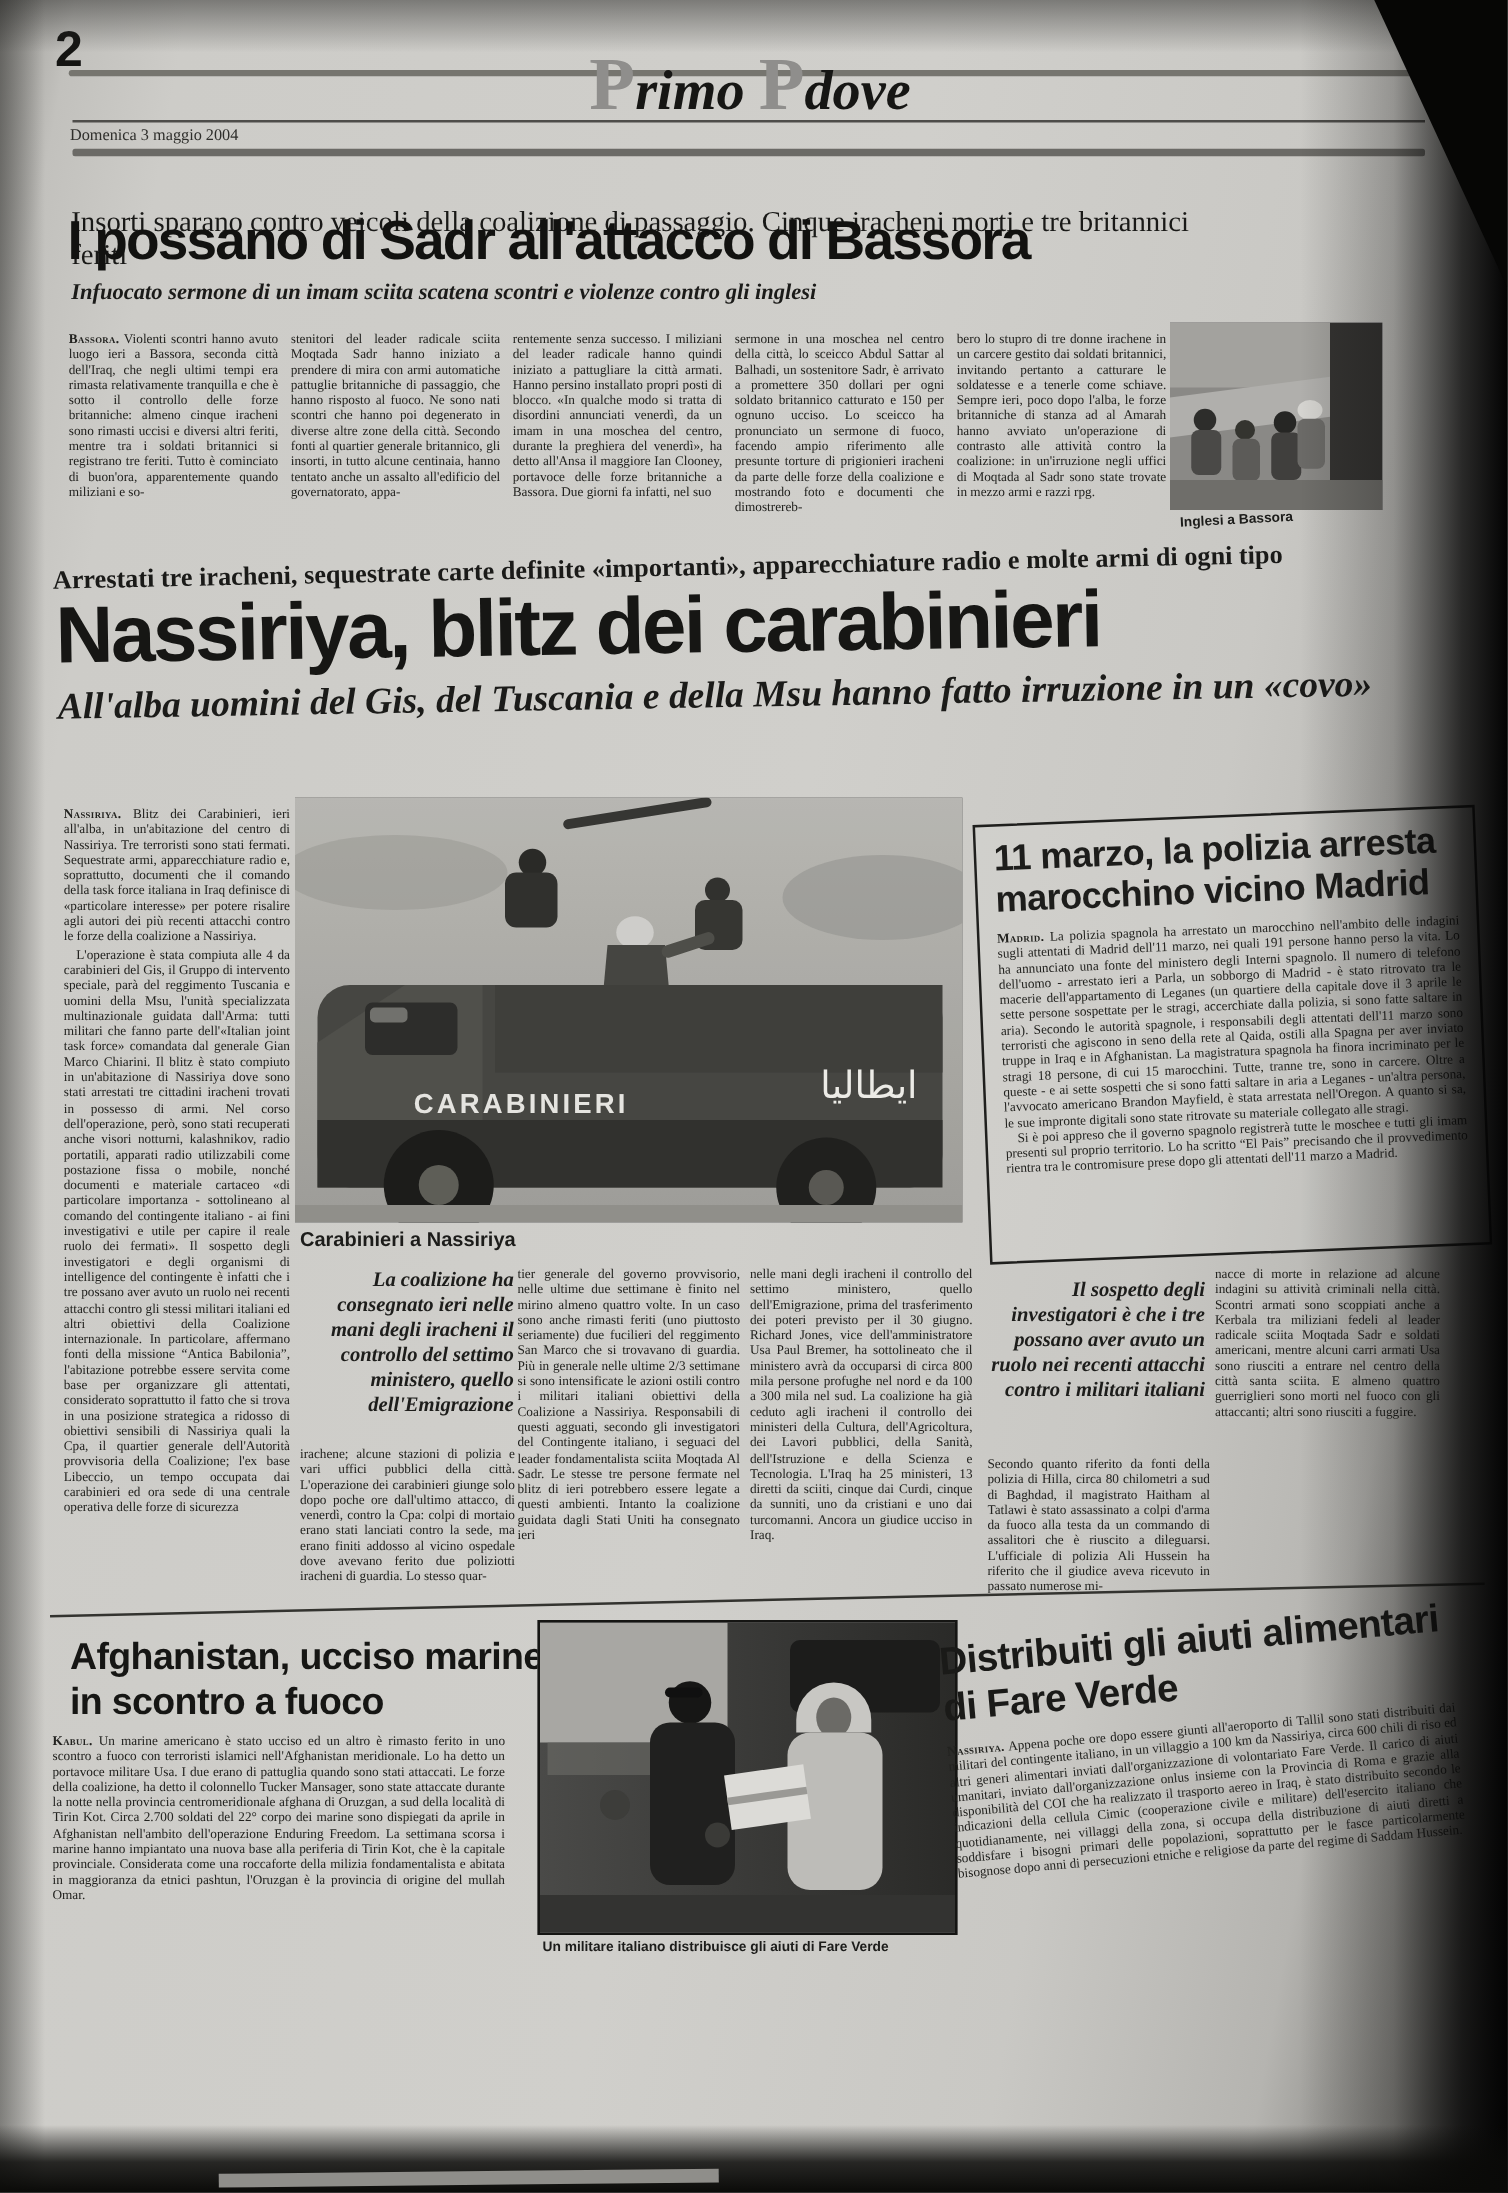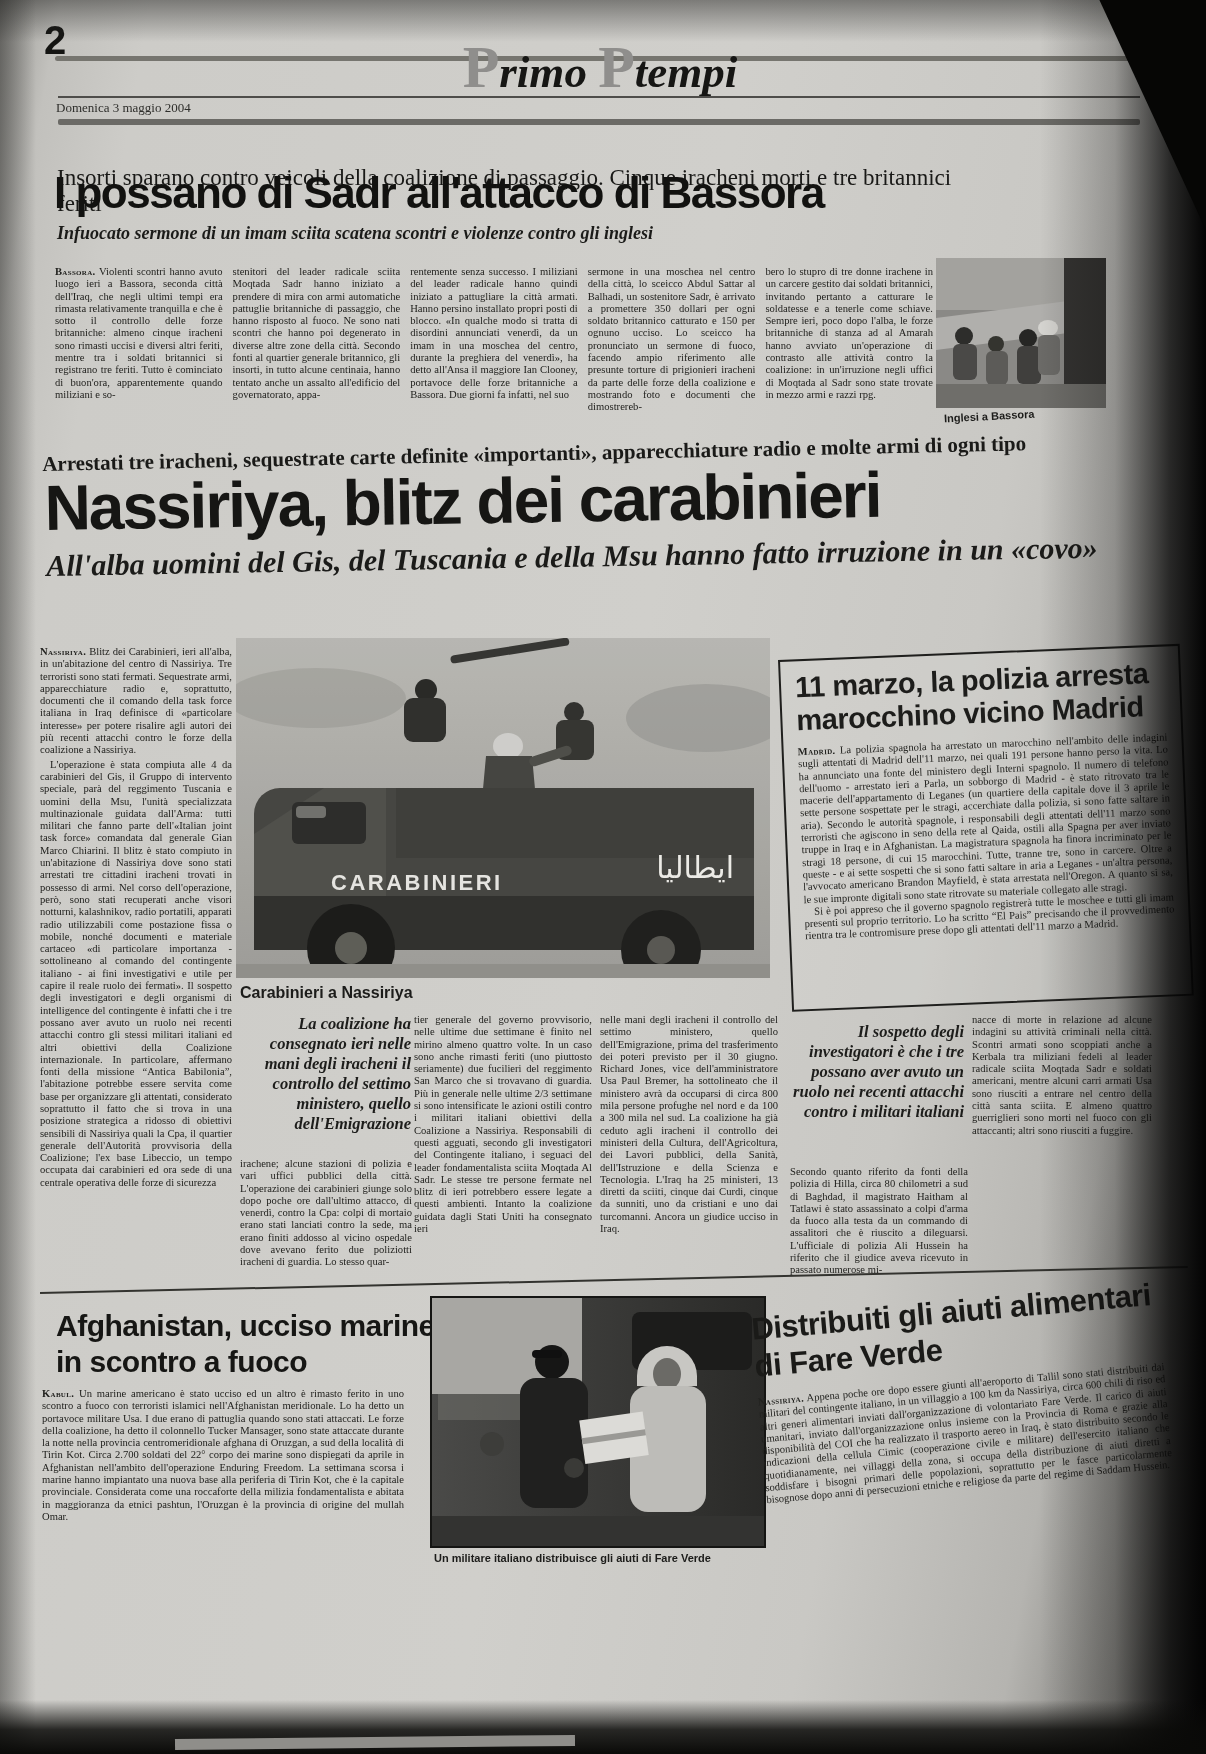--- a/index.html
+++ b/index.html
@@ -26,21 +26,21 @@
   .a1-body{left:55px;top:266px;width:878px;height:152px;display:flex;gap:10px;}
   .a1-body .col{flex:1;}
   .photo-frame{background:#777;overflow:hidden;}
   .cap{font-family:"Liberation Sans",sans-serif;font-weight:bold;font-size:11px;color:#1c1c1a;}
   .cap1{left:944px;top:410px;transform:rotate(-3deg);}
   
   .a2-kicker{left:42px;top:452px;width:1152px;font-size:21px;font-weight:600;color:#1a1a18;transform:rotate(-1.2deg);transform-origin:left top;}
   .a2-head{left:44px;top:474px;width:1150px;font-family:"Liberation Sans",sans-serif;font-weight:900;font-size:64px;line-height:68px;letter-spacing:-2px;color:#161614;transform:rotate(-0.9deg);transform-origin:left top;}
   .a2-sub{left:46px;top:549px;width:1150px;font-style:italic;font-weight:bold;font-size:30px;color:#1b1b19;transform:rotate(-1deg);transform-origin:left top;}
   .a2-colL{left:40px;top:646px;width:192px;height:650px;}
-  .a2-colL p{margin:0 0 2px 0;}
+  .a2-colL p{margin:0 0 2px 11px;}
   .a2-colL p+p{text-indent:10px;}
   .photo2{left:236px;top:638px;width:534px;height:340px;}
   .cap2{left:240px;top:984px;font-size:16px;}
   .mbox{left:778px;top:660px;width:402px;height:352px;border:2px solid #1f1f1d;transform:rotate(-2.3deg);transform-origin:left top;padding:10px 14px;box-sizing:border-box;background:rgba(220,219,215,.25);}
   .mbox-head{font-family:"Liberation Sans",sans-serif;font-weight:800;font-size:29px;line-height:33px;letter-spacing:-0.5px;color:#1d1d1b;}
   .mbox-body{margin-top:9px;}
   .mbox-body p{margin:0;}
   .mbox-body p+p{text-indent:10px;}
   .pullq{font-style:italic;font-weight:bold;font-size:16.5px;line-height:20px;text-align:right;color:#1d1d1b;}
   .q1{left:243px;top:1014px;width:168px;}
@@ -68,21 +68,21 @@
   .strip-bottom{left:0;top:1700px;width:1206px;height:54px;background:linear-gradient(to bottom,rgba(10,10,8,0),rgba(10,10,8,.85) 55%,#0a0a08);z-index:40;}
   .light-bar{left:175px;top:1737px;width:400px;height:11px;background:#8f8e8a;z-index:41;transform:rotate(-.6deg);}
 </style>
 </head>
 <body>
 
 <div class="page">
 
   <div class="abs pgnum">2</div>
   <div class="abs rule-a"></div>
-  <div class="abs section-title"><span class="bigP">P</span><span class="restword">rimo</span><span class="restword">&nbsp;</span><span class="bigP">P</span><span class="restword">tempi</span></div>
+  <div class="abs section-title"><span class="bigP">P</span><span class="restword">rimo</span><span class="restword">&nbsp;</span><span class="bigP">P</span><span class="restword">dove</span></div>
   <div class="abs rule-b"></div>
   <div class="abs date-line">Domenica 3 maggio 2004</div>
   <div class="abs rule-c"></div>
 
   <div class="abs a1-kicker">Insorti sparano contro veicoli della coalizione di passaggio. Cinque iracheni morti e tre britannici feriti</div>
   <div class="abs a1-head">I possano di Sadr all'attacco di Bassora</div>
   <div class="abs a1-sub">Infuocato sermone di un imam sciita scatena scontri e violenze contro gli inglesi</div>
 
   <div class="abs a1-body">
     <div class="col jus bodytxt"><span class="dl">Bassora.</span> <span>Violenti scontri hanno avuto luogo ieri a Bassora, seconda città dell'Iraq, che negli ultimi tempi era rimasta relativamente tranquilla e che è sotto il controllo delle forze britanniche: almeno cinque iracheni sono rimasti uccisi e diversi altri feriti, mentre tra i soldati britannici si registrano tre feriti. Tutto è cominciato di buon'ora, apparentemente quando miliziani e so-</span></div>

